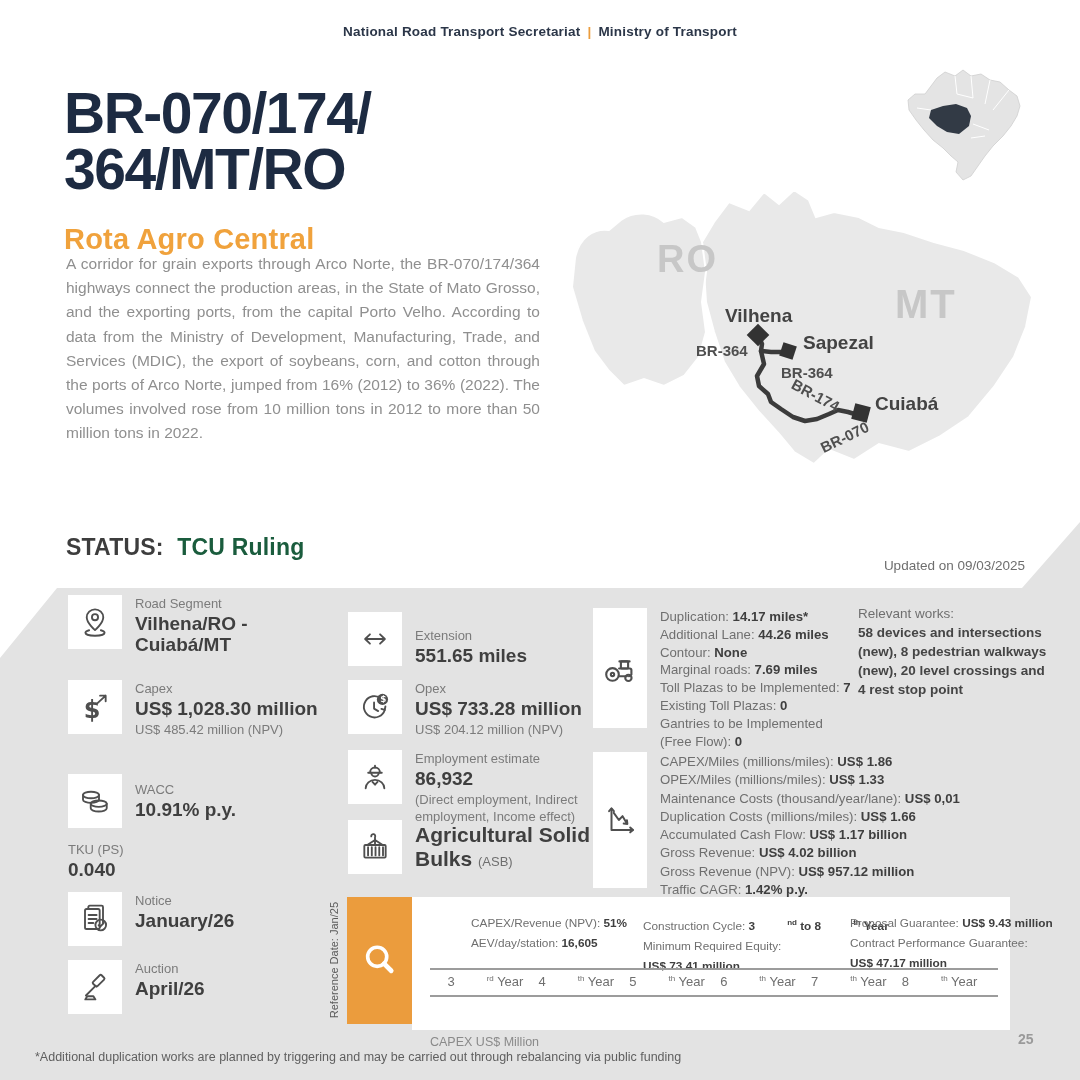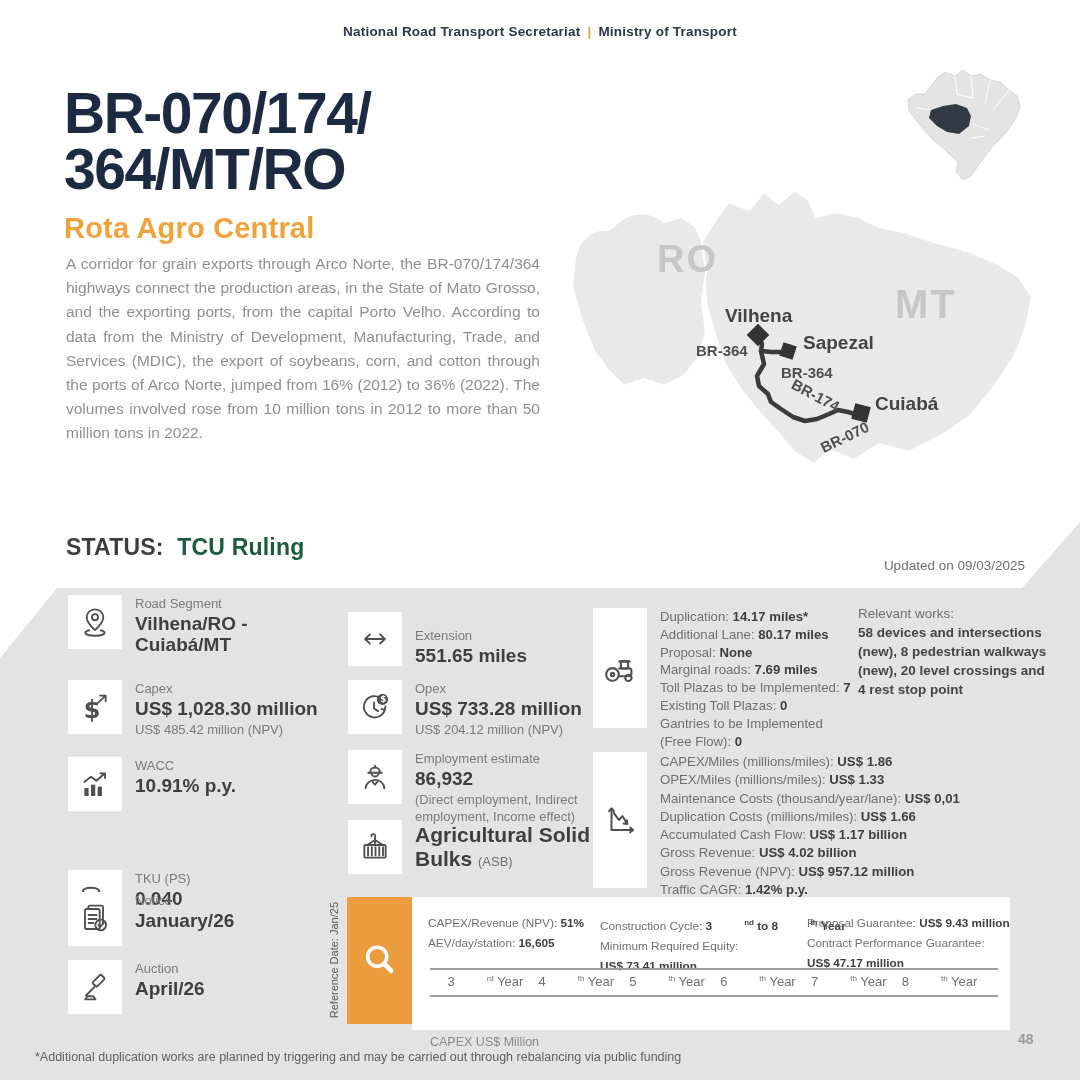--- a/index.html
+++ b/index.html
@@ -10,21 +10,21 @@
   .layer { position:absolute; z-index:1; }
 
   
   .header { top:24px; left:0; width:1080px; display:flex; justify-content:center; gap:7px;
             font-size:13.5px; font-weight:bold; color:#2b3648; letter-spacing:.2px; }
   .header .sep { color:#eb9c3d; }
 
   
   .title-block { top:86px; left:64px; width:520px; }
   .title-line { font-size:57px; font-weight:800; color:#1d2b42; line-height:.98; letter-spacing:-1.5px; }
-  .subtitle { font-size:29px; font-weight:bold; color:#f0a23c; margin-top:14px; letter-spacing:.2px; }
+  .subtitle { font-size:29px; font-weight:bold; color:#f0a23c; margin-top:25px; letter-spacing:.2px; }
 
   
   .intro { top:252px; left:66px; width:474px; font-size:15.5px; line-height:1.56; color:#8f8f8f;
            text-align:justify; }
 
   
   .status { top:534px; left:66px; font-size:23px; font-weight:800; letter-spacing:.2px; }
   .status .s-label { color:#3d3d3d; }
   .status .s-value { color:#1a5c3d; margin-left:7px; }
   .updated { top:558px; right:55px; font-size:13.5px; color:#6e6e6e; }
@@ -51,21 +51,21 @@
   .kv { white-space:nowrap; }
   .kv b, .kvblock b { color:#3f3f3f; }
   .works-lines .kv { line-height:17.8px; }
   .fin-lines .kv { line-height:18.3px; }
   .relworks { width:192px; font-size:13.5px; color:#6f6f6f; line-height:19px; }
   .relworks .rw-text { font-weight:bold; color:#454545; }
 
   
   .table-panel { top:897px; left:412px; width:598px; height:133px; background:#fff; }
   .tp-col { position:absolute; font-size:11.8px; color:#6f6f6f; line-height:20px; }
-  .tp-col .kv { white-space:nowrap; }
+  .tp-col .kv { white-space:nowrap;margin-left:43px; }
   .tp-col sup, .yearcell sup { font-size:8px;padding-left:32px; }
   .tp-rule { position:absolute; left:18px; width:568px; height:2px; background:#9c9c9c; }
   .years-row, .vals-row { position:absolute; left:28px; width:545px; display:grid;
       grid-template-columns:repeat(6,1fr); text-align:center; }
   .years-row { top:77px; font-size:13px; color:#6f6f6f; }
   .vals-row { top:104px; font-size:13.5px; font-weight:bold; color:#3f3f3f; }
 
   .orange-box { top:897px; left:347px; width:65px; height:127px; background:#eb9c3d;
       display:flex; align-items:center; justify-content:center; }
   .ref-vert { top:897px; left:325px; width:17px; height:127px; display:flex; align-items:center; justify-content:center; }
@@ -159,36 +159,36 @@
         <path class="ic" d="M13.5 9.5 L20 3.5 M15.8 3.5 H20 V7.7"></path>
       </svg>
     </div>
     <div class="rowtext w230">
       <div class="rlabel">Capex</div>
       <div class="rvalue">US$ 1,028.30 million</div>
       <div class="rsub">US$ 485.42 million (NPV)</div>
     </div>
   </div>
 
-  <div class="layer row" style="top:757px; left:68px;">
+  <div class="layer row" style="top:774px; left:68px;align-items:center;">
     <div class="tile">
       <svg width="32" height="32" viewBox="0 0 24 24">
         <rect class="ic-fill" x="4" y="15" width="3.2" height="6"></rect>
         <rect class="ic-fill" x="9" y="12.5" width="3.2" height="8.5"></rect>
         <rect class="ic-fill" x="14" y="14" width="3.2" height="7"></rect>
         <path class="ic" d="M4,10.5 L9,6.5 L13,9.5 L19.5,4 M16,4 H19.5 V7.5"></path>
       </svg>
     </div>
     <div class="rowtext w230">
       <div class="rlabel">WACC</div>
       <div class="rvalue">10.91% p.y.</div>
     </div>
   </div>
 
-  <div class="layer row" style="top:870px; left:68px;">
+  <div class="layer row" style="top:774px; left:68px;flex-direction:column;">
     <div class="tile">
       <svg width="32" height="32" viewBox="0 0 24 24">
         <ellipse class="ic" cx="9" cy="7.5" rx="6" ry="2.4"></ellipse>
         <path class="ic" d="M3 7.5 V11 a6,2.4 0 0 0 12,0 V7.5"></path>
         <ellipse class="ic" cx="14.8" cy="14" rx="6" ry="2.4" fill="#ffffff"></ellipse>
         <path class="ic" d="M8.8 14 V17.5 a6,2.4 0 0 0 12,0 V14"></path>
       </svg>
     </div>
     <div class="rowtext w230">
       <div class="rlabel">TKU (PS)</div>
@@ -293,22 +293,22 @@
         <circle class="ic" cx="7" cy="16.3" r="4.2"></circle>
         <circle class="ic" cx="7" cy="16.3" r="1.1"></circle>
         <path class="ic" d="M11.2 17.5 h5.4 M11.4 12.3 h7.2 a1,1 0 0 1 1,1 v3.1 l-1.6 1.1"></path>
         <rect class="ic" x="12.6" y="7.6" width="4.8" height="4.7" rx="0.6"></rect>
         <path class="ic" d="M11.6 7.6 h6.8"></path>
         <circle class="ic" cx="17.6" cy="18.6" r="2.1"></circle>
       </svg>
     </div>
     <div class="kvblock works-lines" style="width:210px; padding-top:0;">
       <div class="kv"><span>Duplication:</span> <b>14.17 miles*</b></div>
-      <div class="kv"><span>Additional Lane:</span> <b>80.17 miles</b></div>
-      <div class="kv"><span>Proposal:</span> <b>None</b></div>
+      <div class="kv"><span>Additional Lane:</span> <b>44.26 miles</b></div>
+      <div class="kv"><span>Contour:</span> <b>None</b></div>
       <div class="kv"><span>Marginal roads:</span> <b>7.69 miles</b></div>
       <div class="kv"><span>Toll Plazas to be Implemented:</span> <b>7</b></div>
       <div class="kv"><span>Existing Toll Plazas:</span> <b>0</b></div>
       <div class="kv"><span>Gantries to be Implemented</span></div>
       <div class="kv"><span>(Free Flow):</span> <b>0</b></div>
     </div>
   </div>
 
   <div class="layer relworks" style="top:604px; left:858px;">
     <div>Relevant works:</div>
@@ -373,15 +373,15 @@
       <div class="yearcell"><span>5</span><sup>th</sup> <span>Year</span></div>
       <div class="yearcell"><span>6</span><sup>th</sup> <span>Year</span></div>
       <div class="yearcell"><span>7</span><sup>th</sup> <span>Year</span></div>
       <div class="yearcell"><span>8</span><sup>th</sup> <span>Year</span></div>
     </div>
     <div class="tp-rule" style="top:98px;"></div>
   </div>
 
   <div class="layer caption">CAPEX US$ Million</div>
   <div class="layer footnote">*Additional duplication works are planned by triggering and may be carried out through rebalancing via public funding</div>
-  <div class="layer page-num">48</div>
+  <div class="layer page-num">25</div>
 
 </div>
 
 </body></html>

